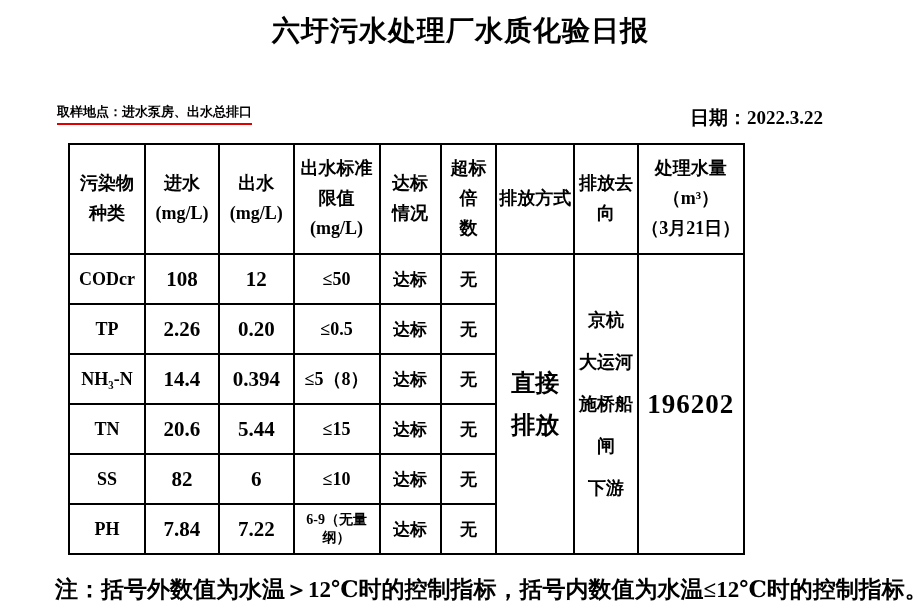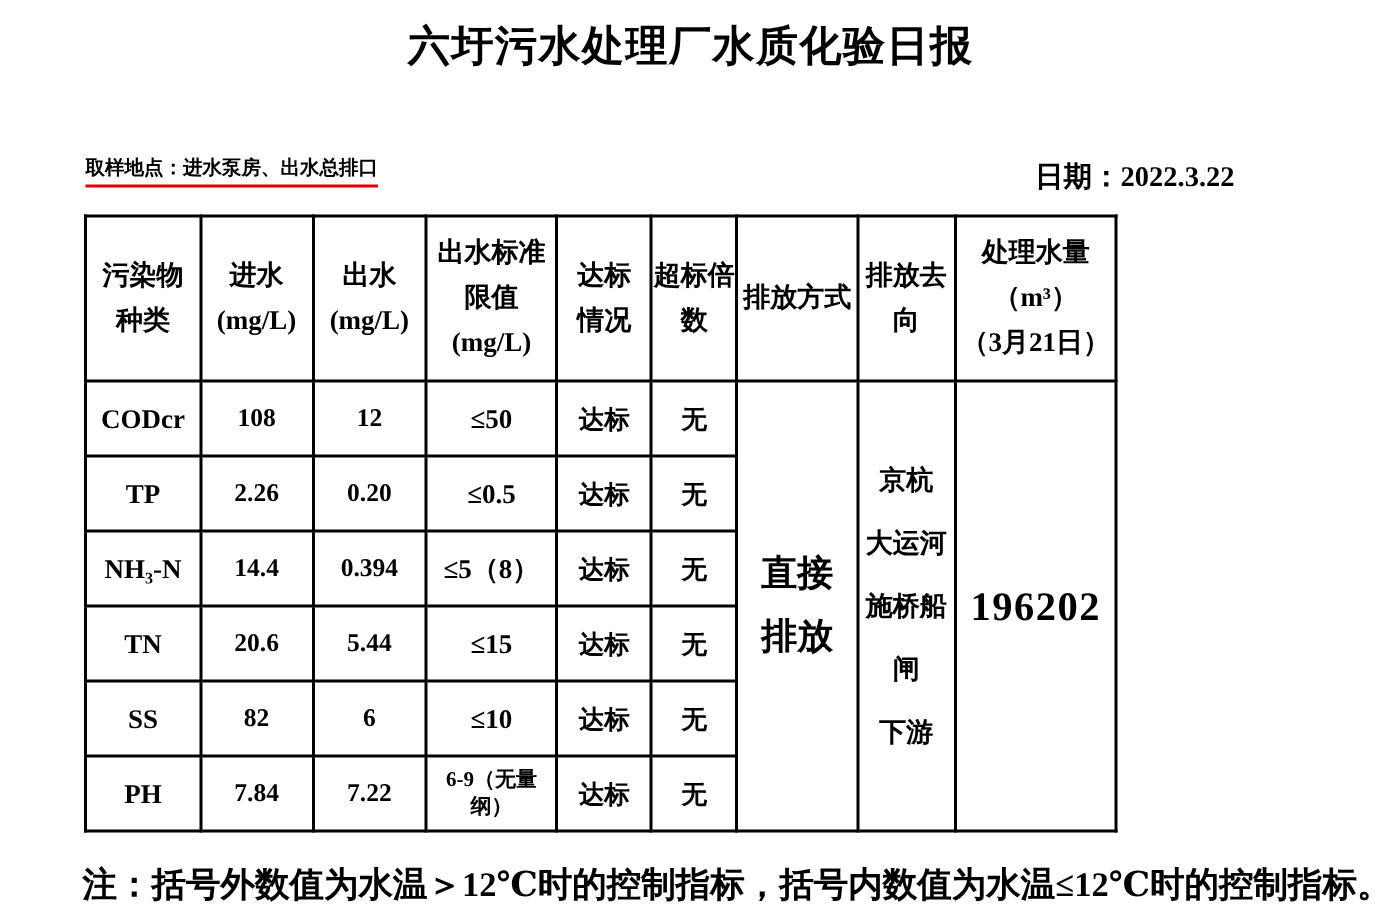--- a/index.html
+++ b/index.html
@@ -43,21 +43,21 @@
     position: absolute;
     top: 105px;
     left: 690px;
     font-size: 19px;
     font-weight: bold;
     white-space: nowrap;
   }
   table.report {
     position: absolute;
     top: 143px;
-    left: 28px;
+    left: 40px;
     border-collapse: collapse;
     table-layout: fixed;
     margin-left: 28px;
   }
   table.report th,
   table.report td {
     border: 2px solid #000000;
     text-align: center;
     vertical-align: middle;
     padding: 0;
@@ -65,21 +65,21 @@
     overflow: hidden;
   }
   table.report th {
     font-size: 18px;
     white-space: pre-line;
     line-height: 1.65;
     height: 108px;
   }
   tr.data-row { height: 50px; }
   td.pollutant { font-size: 18px; font-family: Liberation Serif, serif; }
-  td.value     { font-size: 17px; }
+  td.value     { font-size: 21px; }
   td.limit     { font-size: 18px; }
   td.limit-small { font-size: 14px; }
   td.status    { font-size: 17px; }
   td.exceed    { font-size: 17px; }
   td.method {
     font-size: 24px;
     white-space: pre-line;
     line-height: 42px;
   }
   td.destination {

